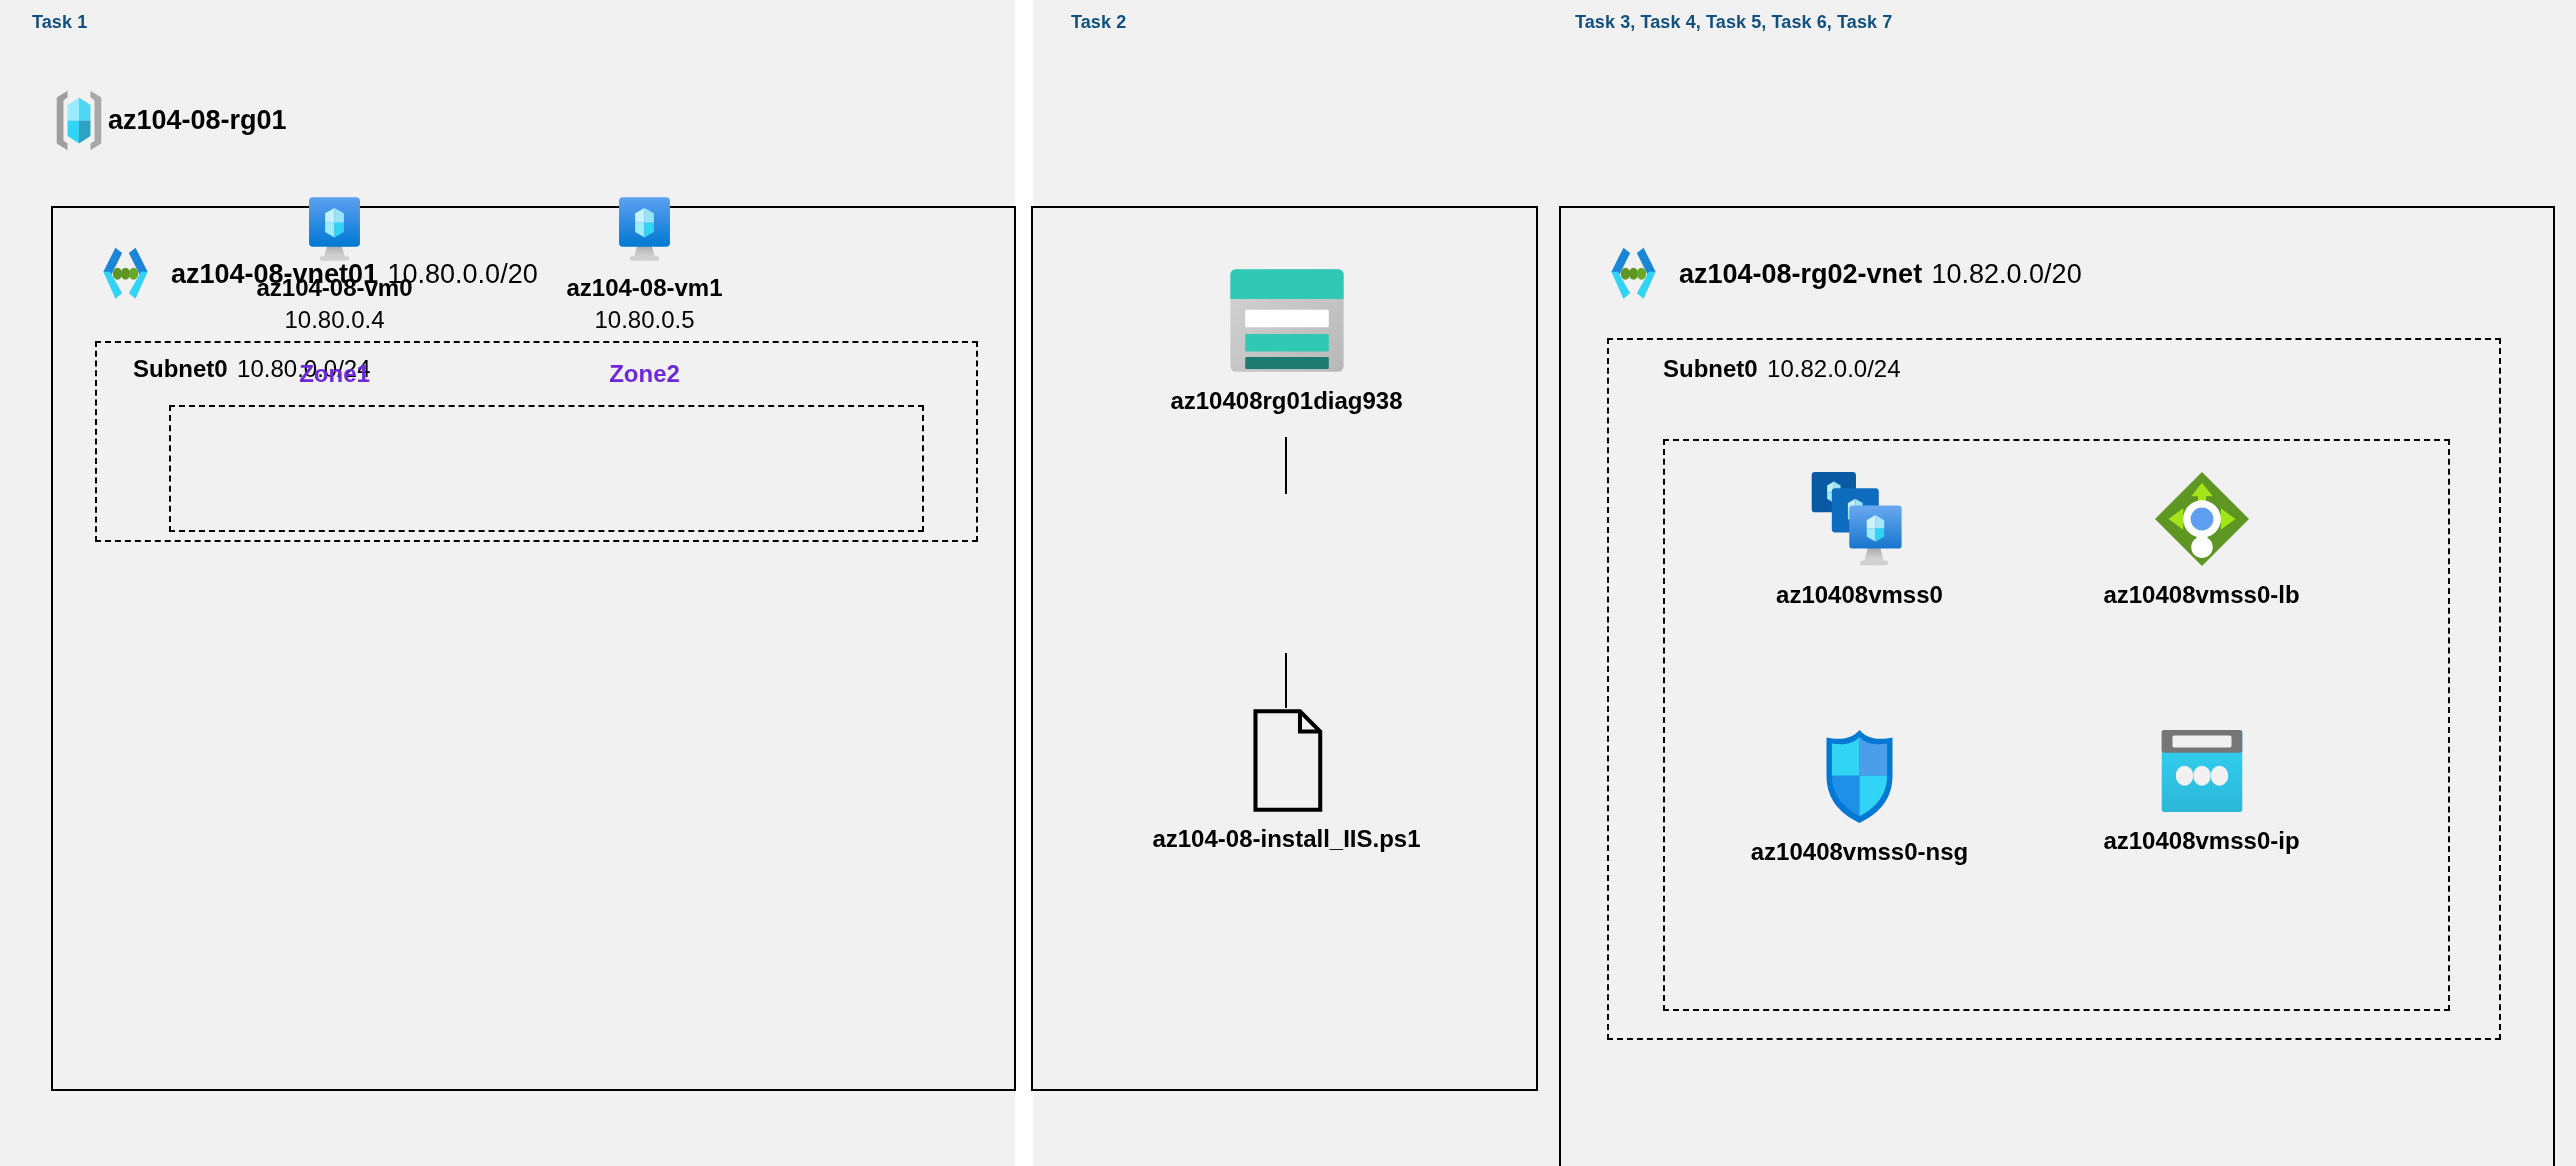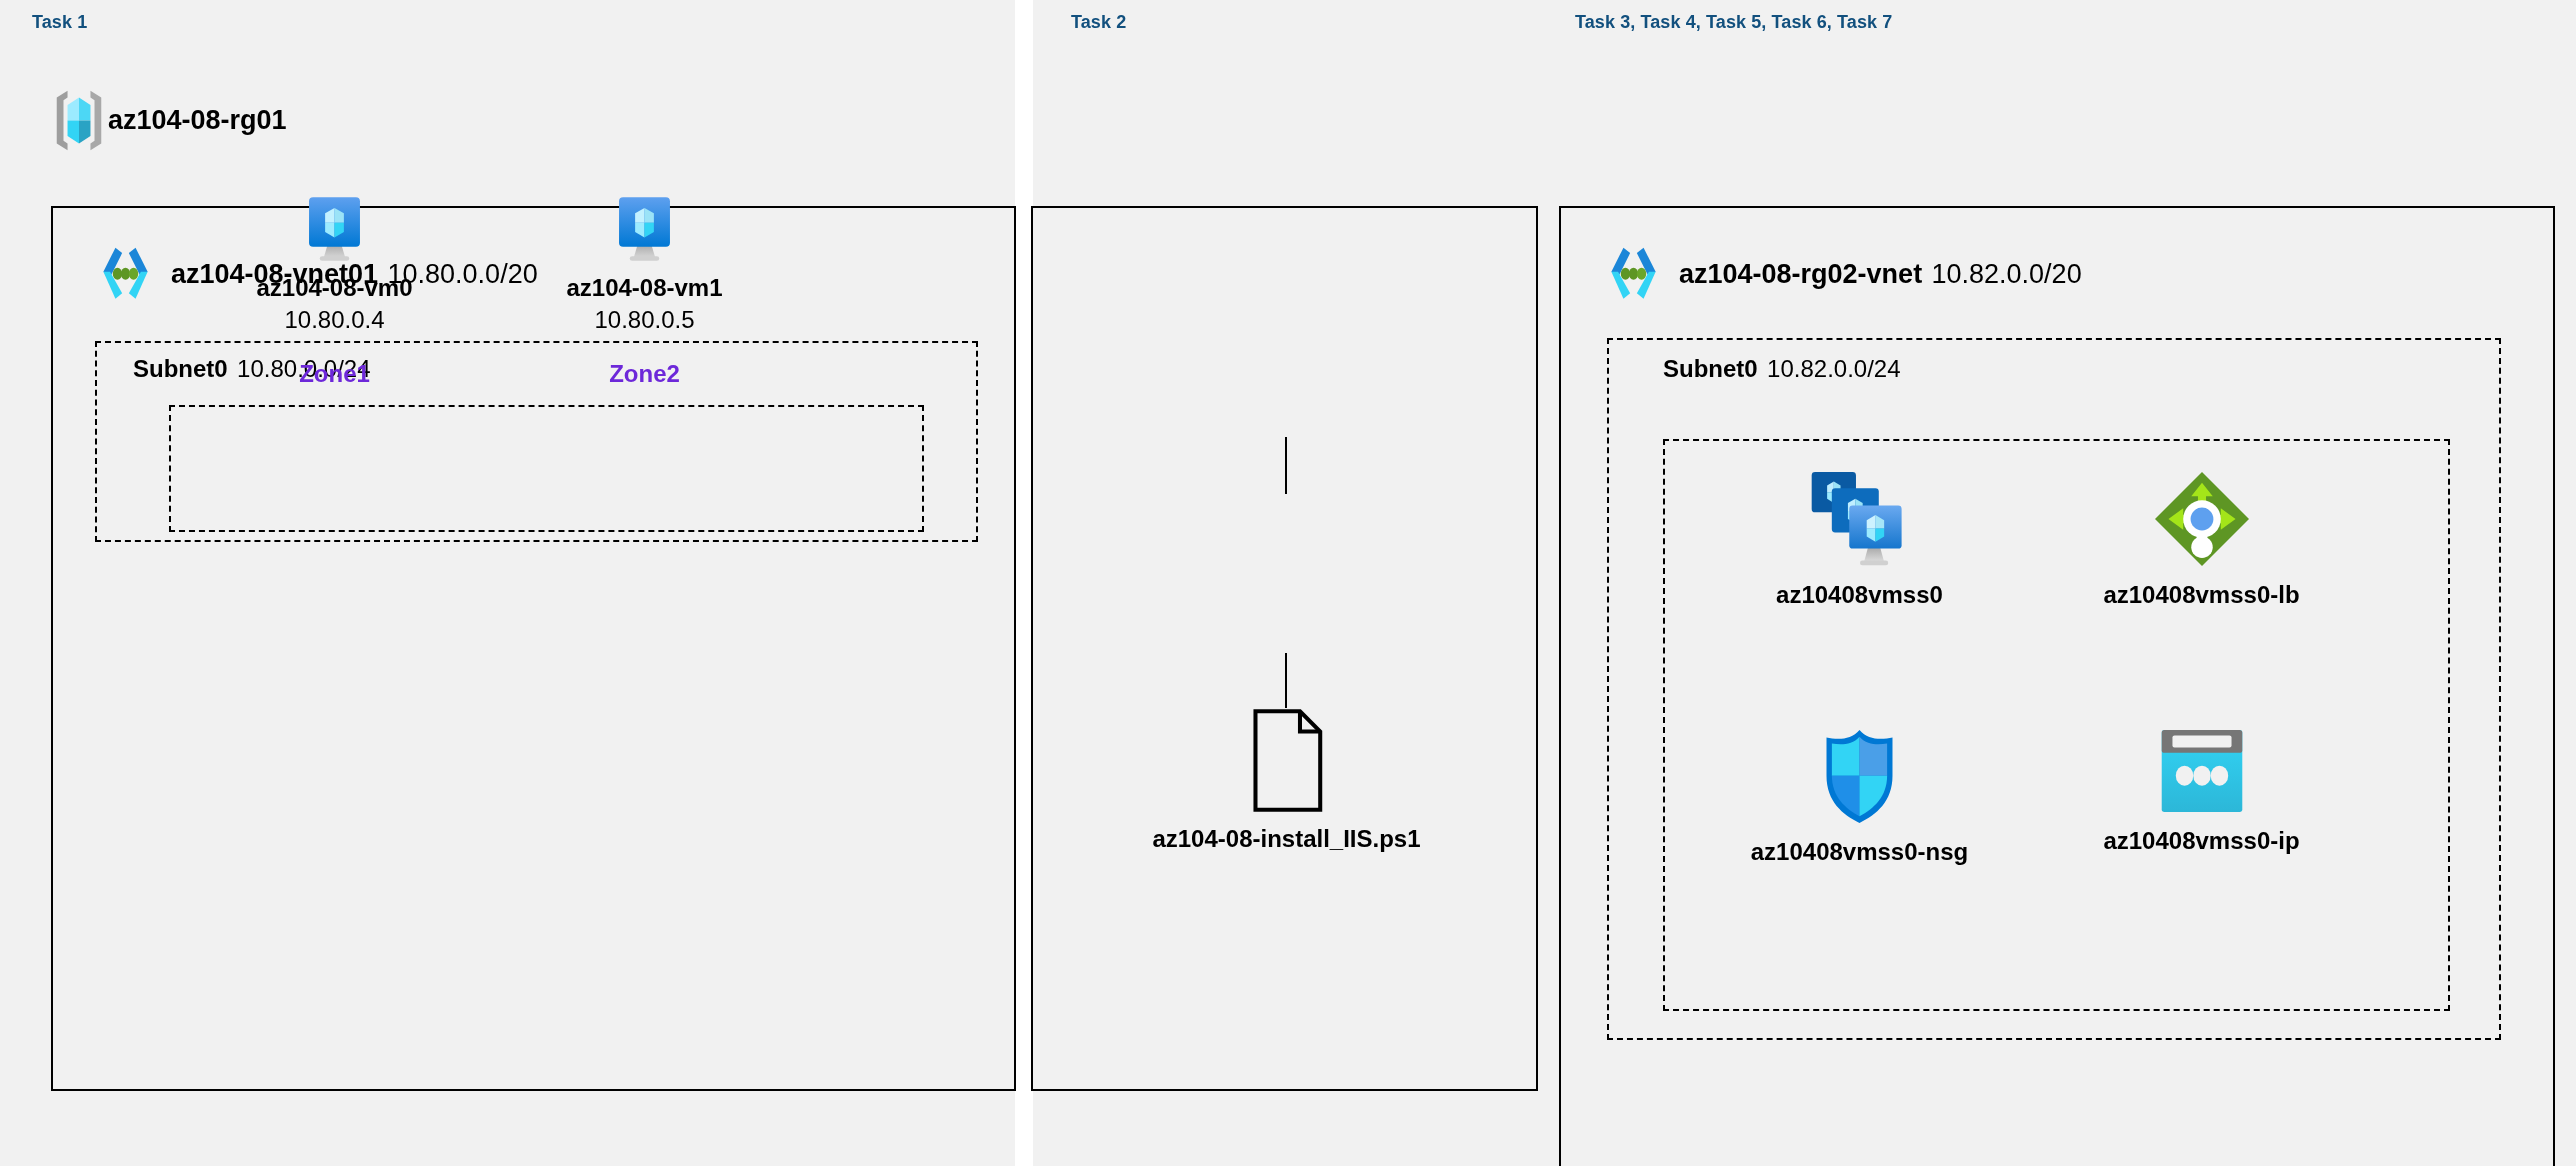--- a/index.html
+++ b/index.html
@@ -167,20 +167,38 @@
     </div>
 
   </div>
 
   <div class="panel" id="panel-2"></div>
 
   <div class="task-label" id="task-label-2">Task 2</div>
 
   <div class="solid-box" id="task2-box">
 
+    <div class="node" style="left:0px;top:57px;width:507px;">
+      <span>
+        <svg width="124" height="111" viewBox="0 0 184 164">
+          <defs>
+            <linearGradient id="stbody" x1="0" y1="0" x2="1" y2="1">
+              <stop offset="0" stop-color="#d4d4d4"></stop>
+                <stop offset="1" stop-color="#b8b8b8"></stop>
+            </linearGradient>
+          </defs>
+          <rect x="8" y="6" width="168" height="152" rx="8" fill="url(#stbody)"></rect>
+          <path d="M8 14 a8 8 0 0 1 8 -8 h152 a8 8 0 0 1 8 8 v36 h-168 Z" fill="#31c8b6"></path>
+          <rect x="30" y="66" width="124" height="26" rx="2" fill="#ffffff"></rect>
+          <rect x="30" y="102" width="124" height="26" rx="2" fill="#31c8b6"></rect>
+          <rect x="30" y="136" width="124" height="18" rx="2" fill="#1d7b70"></rect>
+        </svg>
+      </span>
+      <div class="node-name">az10408rg01diag938</div>
+    </div>
 
     <div class="connector" style="left:252px;top:229px;height:57px;"></div>
 
 
     <div class="connector" style="left:252px;top:445px;height:55px;"></div>
 
     <div class="node" style="left:0px;top:499px;width:507px;">
       <span>
         <svg width="89" height="107" viewBox="0 0 132 158">
           <path d="M20 6 H86 L116 36 V152 H20 Z" fill="#f1f1f1" stroke="#000000" stroke-width="6" stroke-linejoin="miter"></path>

